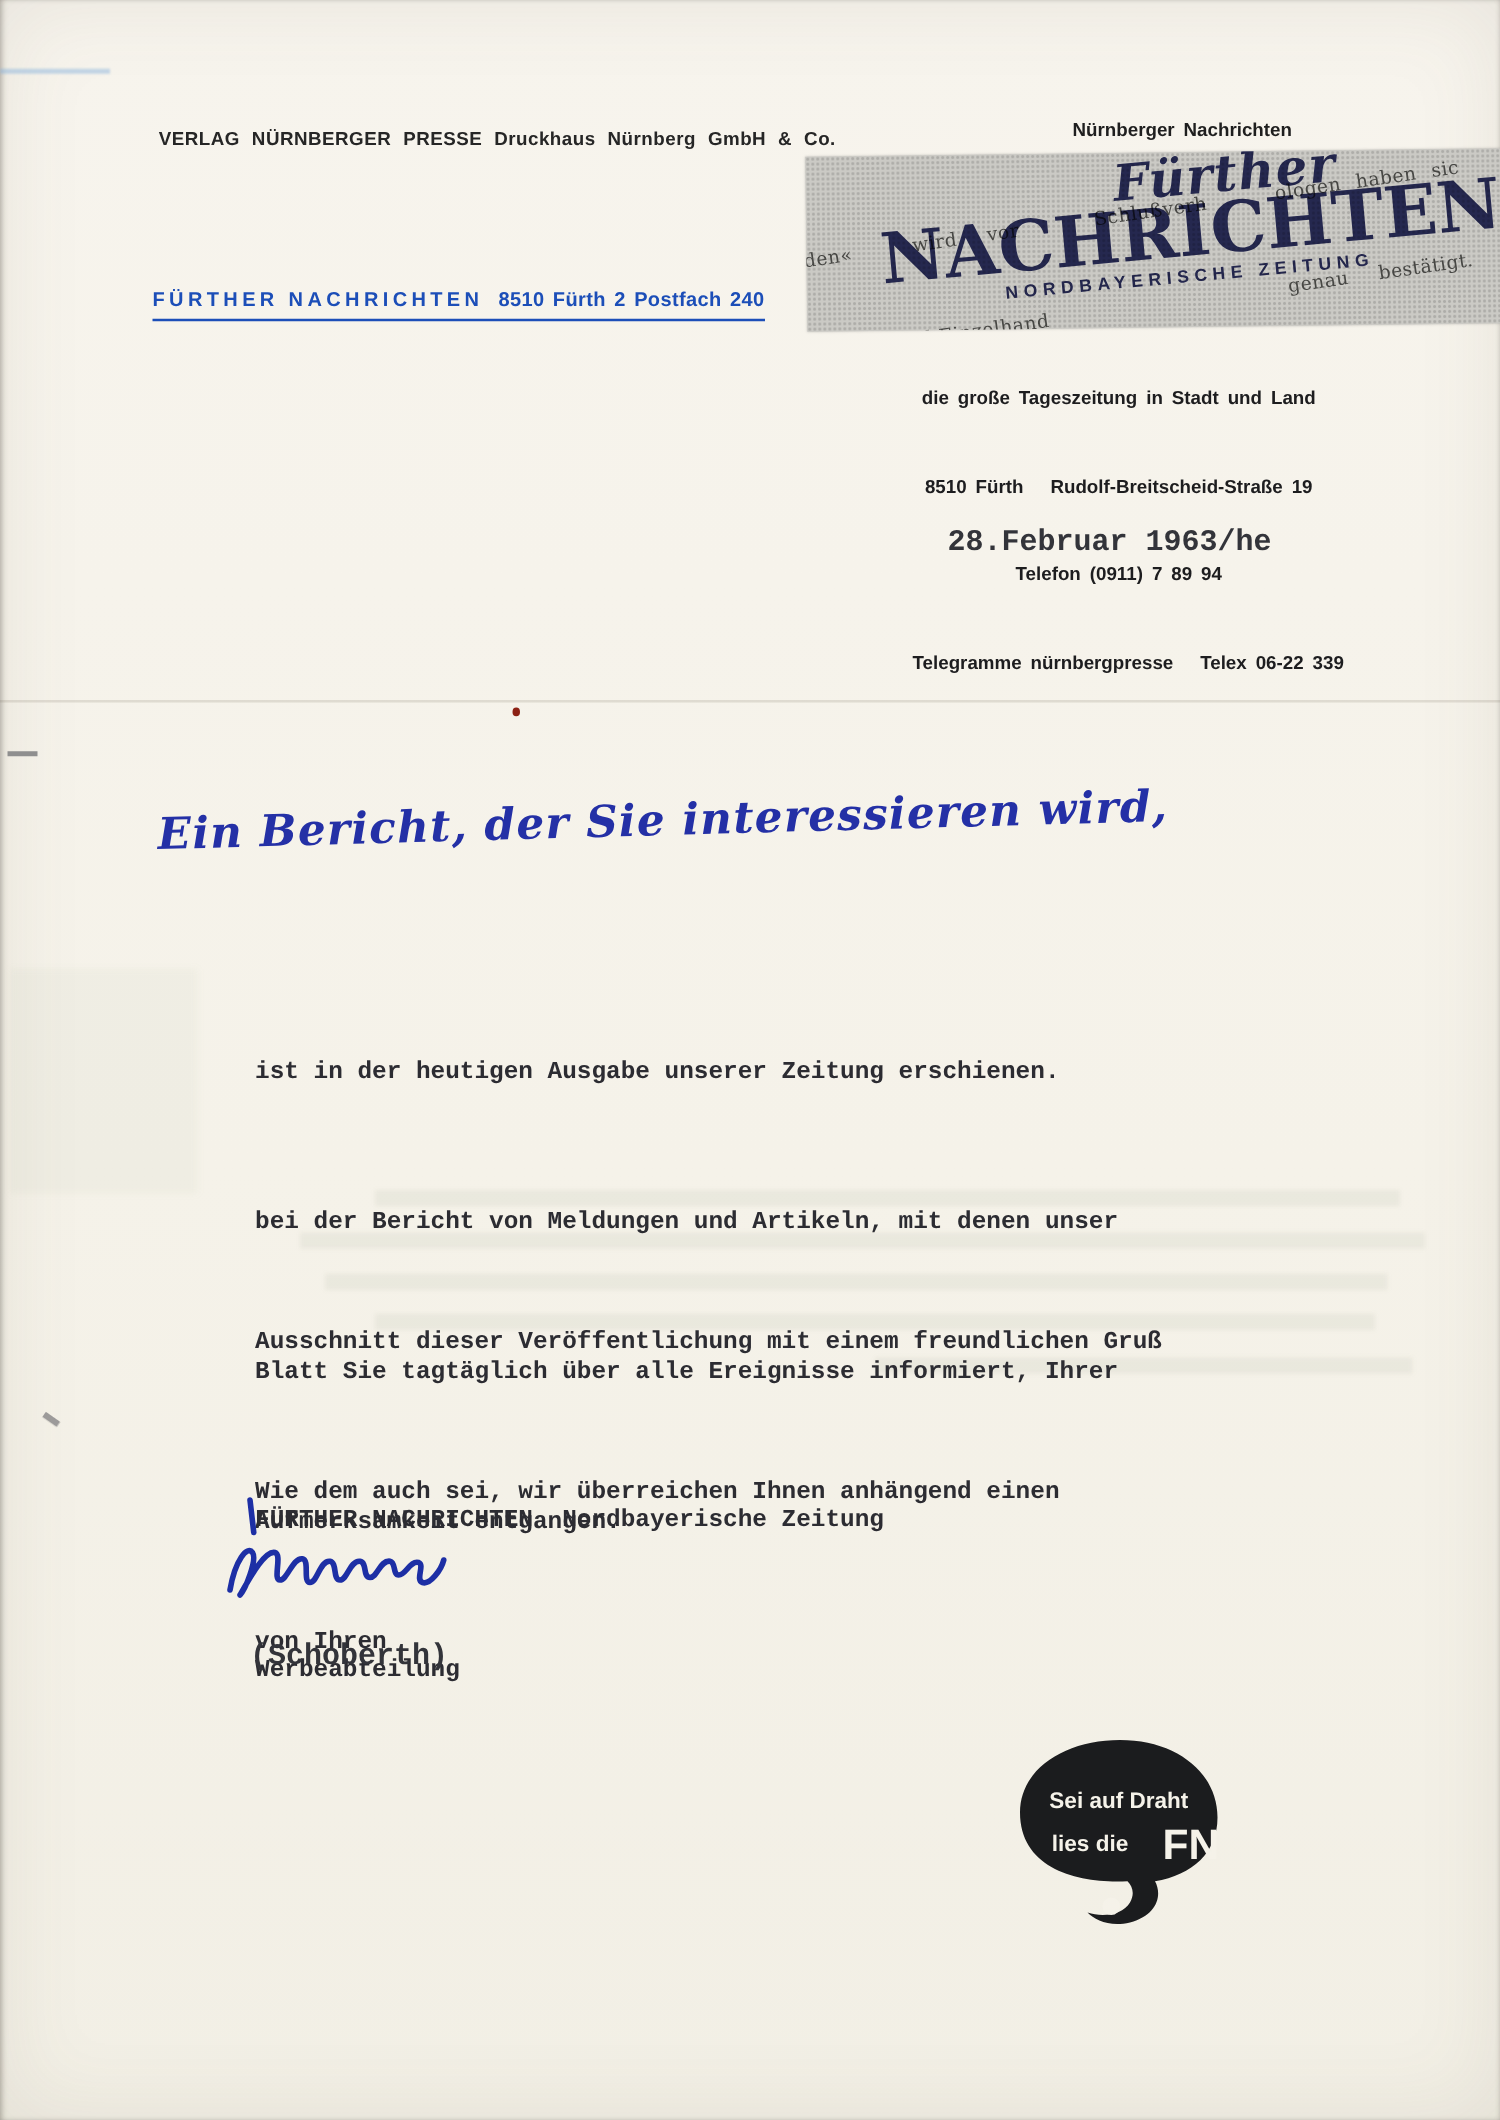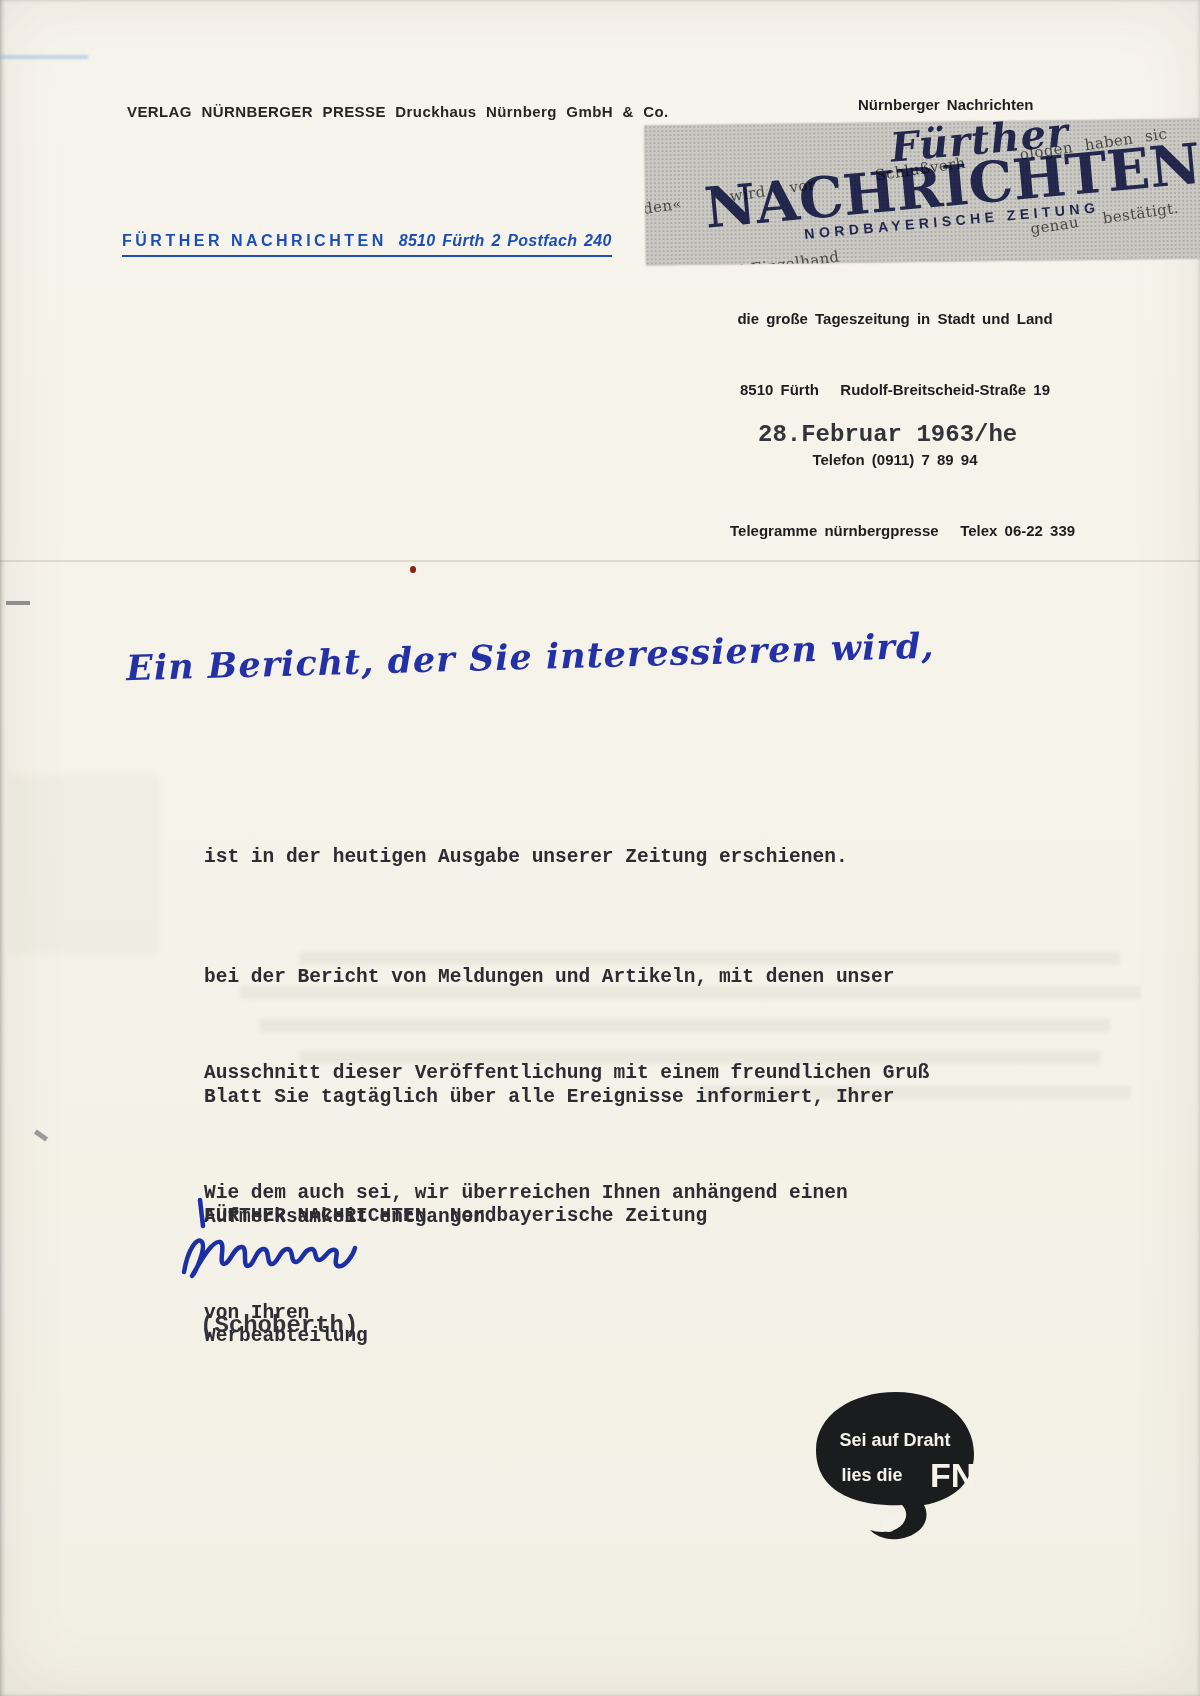--- a/index.html
+++ b/index.html
@@ -31,21 +31,21 @@
     transform:rotate(-4.5deg);color:#2e3266;mix-blend-mode:multiply;}
   .m-script{font-family:"DejaVu Serif",serif;font-style:italic;font-weight:bold;
     font-size:40px;line-height:38px;letter-spacing:1px;padding-left:70px;}
   .m-main{font-family:"DejaVu Serif",serif;font-weight:bold;font-size:56px;
     line-height:48px;letter-spacing:0;white-space:nowrap;}
   .m-sub{font-size:14px;font-weight:bold;letter-spacing:4.5px;margin-top:3px;white-space:nowrap;}
   
   .bluehead{font-size:16px;font-weight:bold;color:#1c4eb8;border-bottom:2.5px solid #1c4eb8;
     padding-bottom:5px;white-space:nowrap;}
   .bluehead .sp1{letter-spacing:3.5px;margin-right:12px;}
-  .bluehead .sp2{letter-spacing:.3px;word-spacing:2px;font-style:italic;}
+  .bluehead .sp2{letter-spacing:.3px;word-spacing:2px;}
   
   .pub{width:330px;text-align:center;font-size:15px;font-weight:bold;
     line-height:23.5px;color:#1d1d1f;word-spacing:3px;white-space:pre;}
   
   .tw{font-family:"Liberation Mono",monospace;font-weight:bold;color:#33343a;white-space:pre;}
   .tw-lg{font-size:24px;line-height:30px;}
   .tw-body{font-size:19.5px;line-height:40px;color:#2c2c32;}
   .uline{border-bottom:2.5px solid #33343a;display:inline-block;padding-bottom:1px;}
   
   .hand{font-family:"DejaVu Serif",serif;font-style:italic;font-weight:600;

